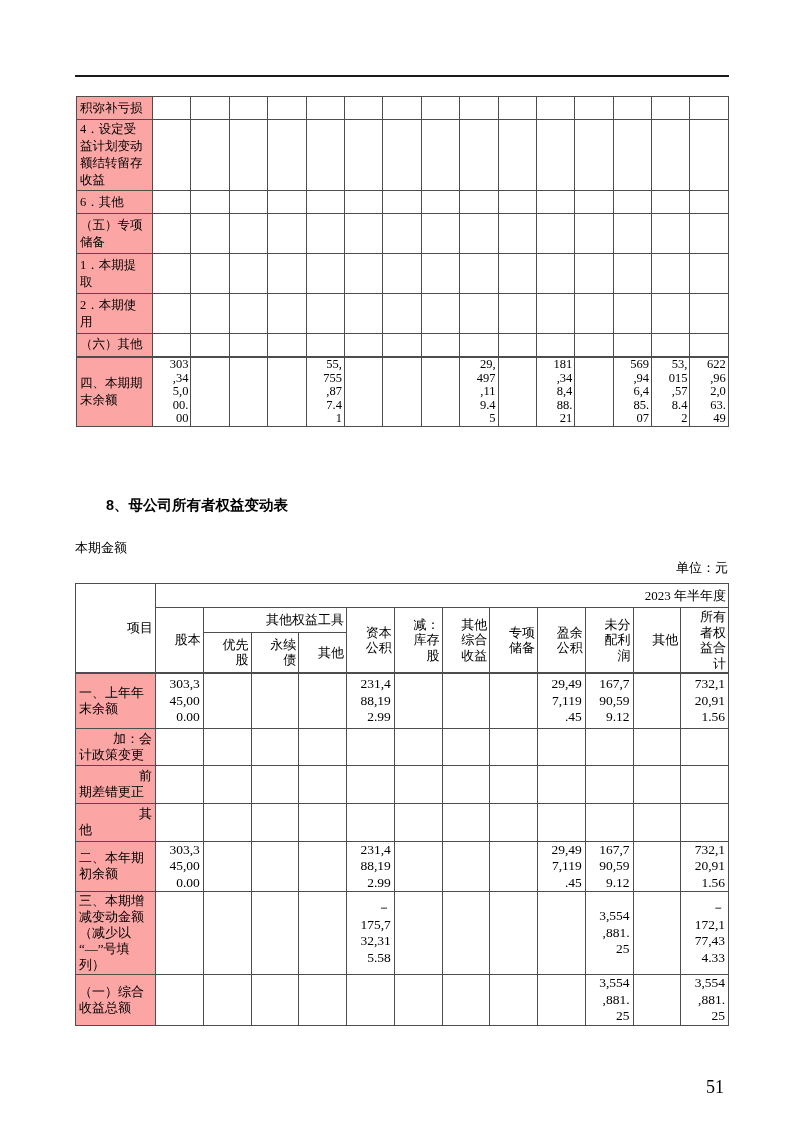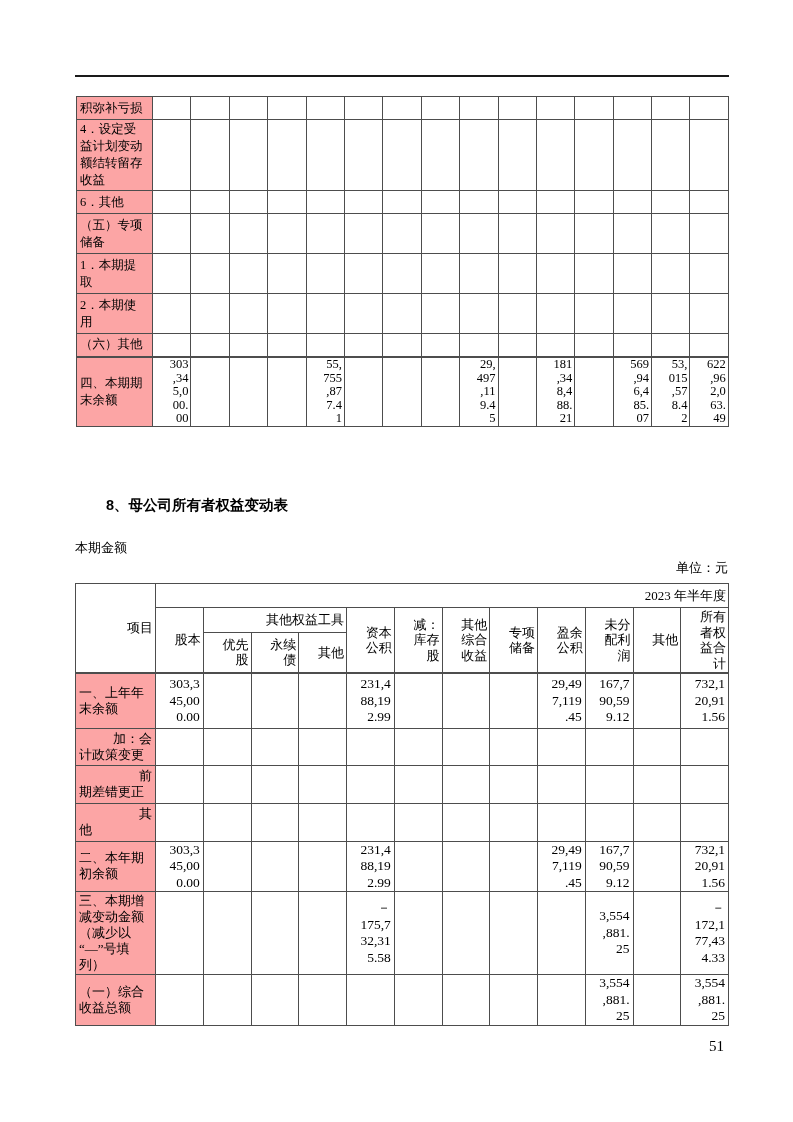--- a/index.html
+++ b/index.html
@@ -33,21 +33,21 @@
   
   .t2{position:absolute;left:75px;top:583px;width:653px;border:1.5px solid #333;}
   .t2 .cl2{width:80px;}
   .t2 .cd2{width:47.75px;}
   .t2 td.hd{background:#fff;text-align:right;white-space:pre-line;font-size:13px;line-height:15.5px;padding:1px 2px;}
   .t2 td.lbl{font-size:13px;line-height:16px;}
   .t2 td.num{font-size:13.5px;line-height:16.5px;padding:0 3px;}
   .t2 tbody tr:first-child td{border-top-width:2px;}
   .hr1{height:24px;} .hr2{height:23px;} .hr3{height:38px;}
 
-  .page-number{position:absolute;top:1038px;right:69px;font-size:15px;}
+  .page-number{position:absolute;top:1077px;right:69px;font-size:18px;}
 </style>
 </head>
 <body>
 
 <div class="sheet">
 
   <div class="header-rule"></div>
 
   <table class="t1">
     <colgroup>

